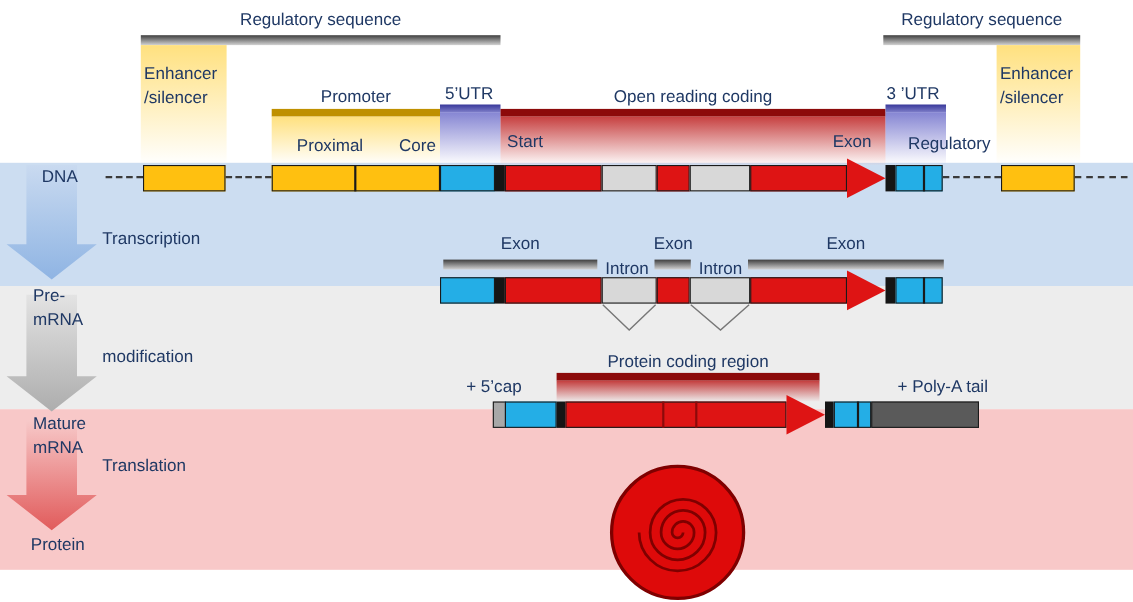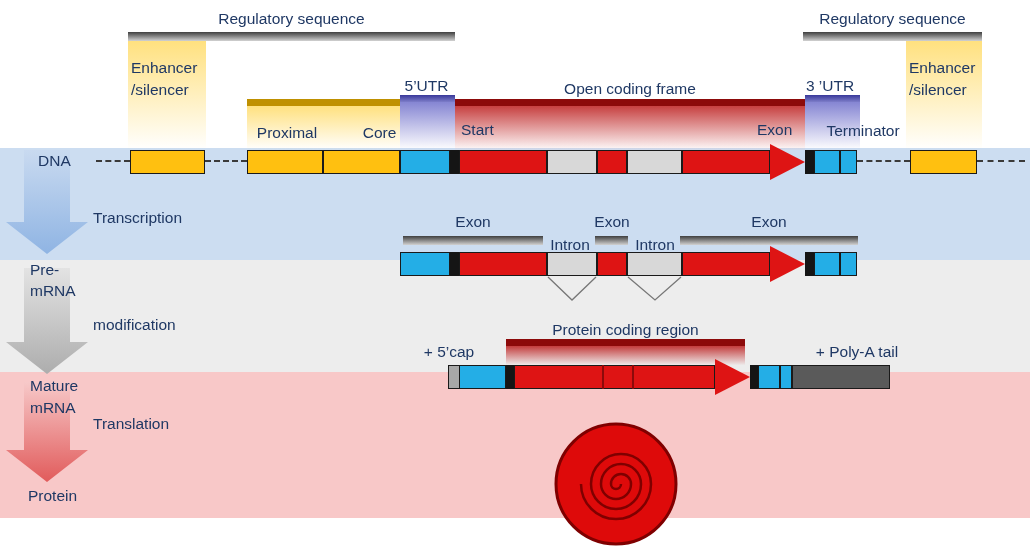--- a/index.html
+++ b/index.html
@@ -65,39 +65,40 @@
   <div class="gbar" style="left:803px;top:32px;width:179px"></div>
 
   <div class="fade-y" style="left:128px;top:41px;width:78px;height:109px"></div>
   <div class="lbl" style="left:131px;top:59px">Enhancer</div>
   <div class="lbl" style="left:131px;top:81px">/silencer</div>
 
   <div class="fade-y" style="left:906px;top:41px;width:76px;height:109px"></div>
   <div class="lbl" style="left:909px;top:59px">Enhancer</div>
   <div class="lbl" style="left:909px;top:81px">/silencer</div>
 
+  <div class="lbl lblc" style="left:247px;width:153px;top:80px">Promoter</div>
   <div class="olivebar" style="left:247px;top:99px;width:153px"></div>
   <div class="fade-y" style="left:247px;top:106px;width:153px;height:44px"></div>
-  <div class="lbl lblc" style="left:247px;width:80px;top:124px">Proximal</div>
+  <div class="lbl lblc" style="left:260px;width:80px;top:124px">Proximal</div>
   <div class="lbl lblc" style="left:343px;width:73px;top:124px">Core</div>
 
   <div class="lbl lblc" style="left:398px;width:57px;top:77px">5’UTR</div>
   <div class="bluebar" style="left:400px;top:95px;width:55px"></div>
   <div class="fade-b" style="left:400px;top:102px;width:55px;height:48px"></div>
 
-  <div class="lbl lblc" style="left:455px;width:350px;top:80px">Open coding frame</div>
+  <div class="lbl lblc" style="left:455px;width:350px;top:80px">Open reading coding</div>
   <div class="darkredbar" style="left:455px;top:99px;width:350px"></div>
   <div class="fade-r" style="left:455px;top:106px;width:350px;height:44px"></div>
   <div class="lbl" style="left:461px;top:121px">Start</div>
   <div class="lbl" style="left:757px;top:121px">Exon</div>
 
   <div class="lbl lblc" style="left:800px;width:60px;top:77px">3 ’UTR</div>
   <div class="bluebar" style="left:805px;top:95px;width:55px"></div>
   <div class="fade-b" style="left:805px;top:102px;width:55px;height:48px"></div>
-  <div class="lbl lblc" style="left:812px;width:102px;top:122px">Terminator</div>
+  <div class="lbl lblc" style="left:812px;width:102px;top:122px">Regulatory</div>
 
   <div class="dash" style="left:96px;top:160px;width:34px"></div>
   <div class="seg" style="left:130px;top:150px;width:75px;background:var(--enhancer_orange)"></div>
   <div class="dash" style="left:205px;top:160px;width:42px"></div>
   <div class="seg" style="left:247px;top:150px;width:153px;background:var(--enhancer_orange)"></div>
   <div class="vdiv" style="left:322px;top:150px"></div>
   <div class="seg" style="left:400px;top:150px;width:50px;background:var(--utr_cyan)"></div>
   <div class="thin" style="left:450px;top:150px;width:9px;background:#151515"></div>
   <div class="seg" style="left:459px;top:150px;width:88px;background:var(--exon_red)"></div>
   <div class="seg" style="left:547px;top:150px;width:50px;background:var(--intron_gray)"></div>

